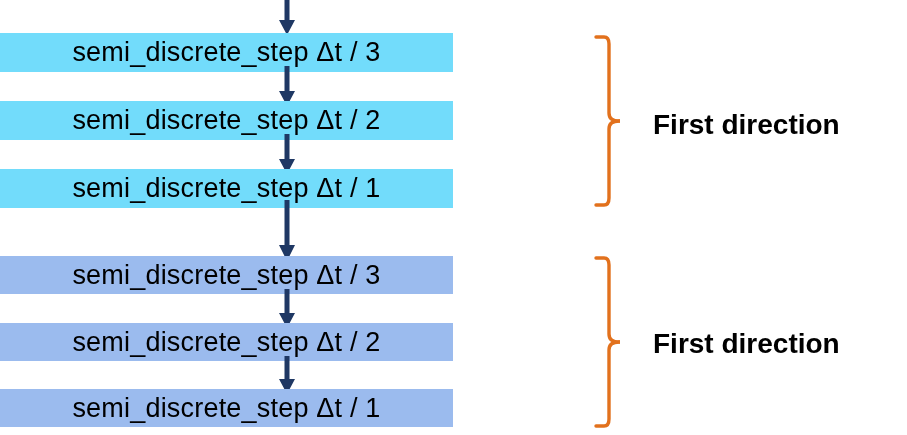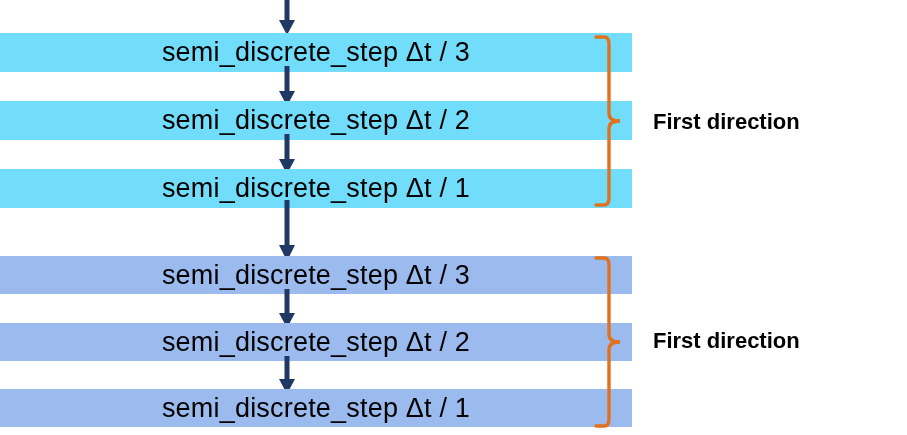--- a/index.html
+++ b/index.html
@@ -15,21 +15,21 @@
     width: 907px;
     height: 435px;
     background: #ffffff;
     overflow: hidden;
   }
 
   
   .step-box {
     position: absolute;
     left: 0;
-    width: 632px;
+    width: 453px;
     display: flex;
     align-items: center;
     justify-content: center;
     color: #000000;
     font-size: 27px;
     font-weight: 400;
     letter-spacing: 0.2px;
     line-height: 1;
     white-space: nowrap;
   }
@@ -68,21 +68,21 @@
   }
   .brace svg { display: block; width: 26px; height: 100%; }
   .brace-first  { top: 35px;  height: 172px; }
   .brace-second { top: 256px; height: 172px; }
 
   
   .direction-label {
     position: absolute;
     left: 653px;
     color: #000000;
-    font-size: 22px;
+    font-size: 28px;
     font-weight: bold;
     white-space: nowrap;
     line-height: 1;
   }
   .label-first  { top: 111px; }
   .label-second { top: 330px; }
 </style>
 </head>
 <body>
 

